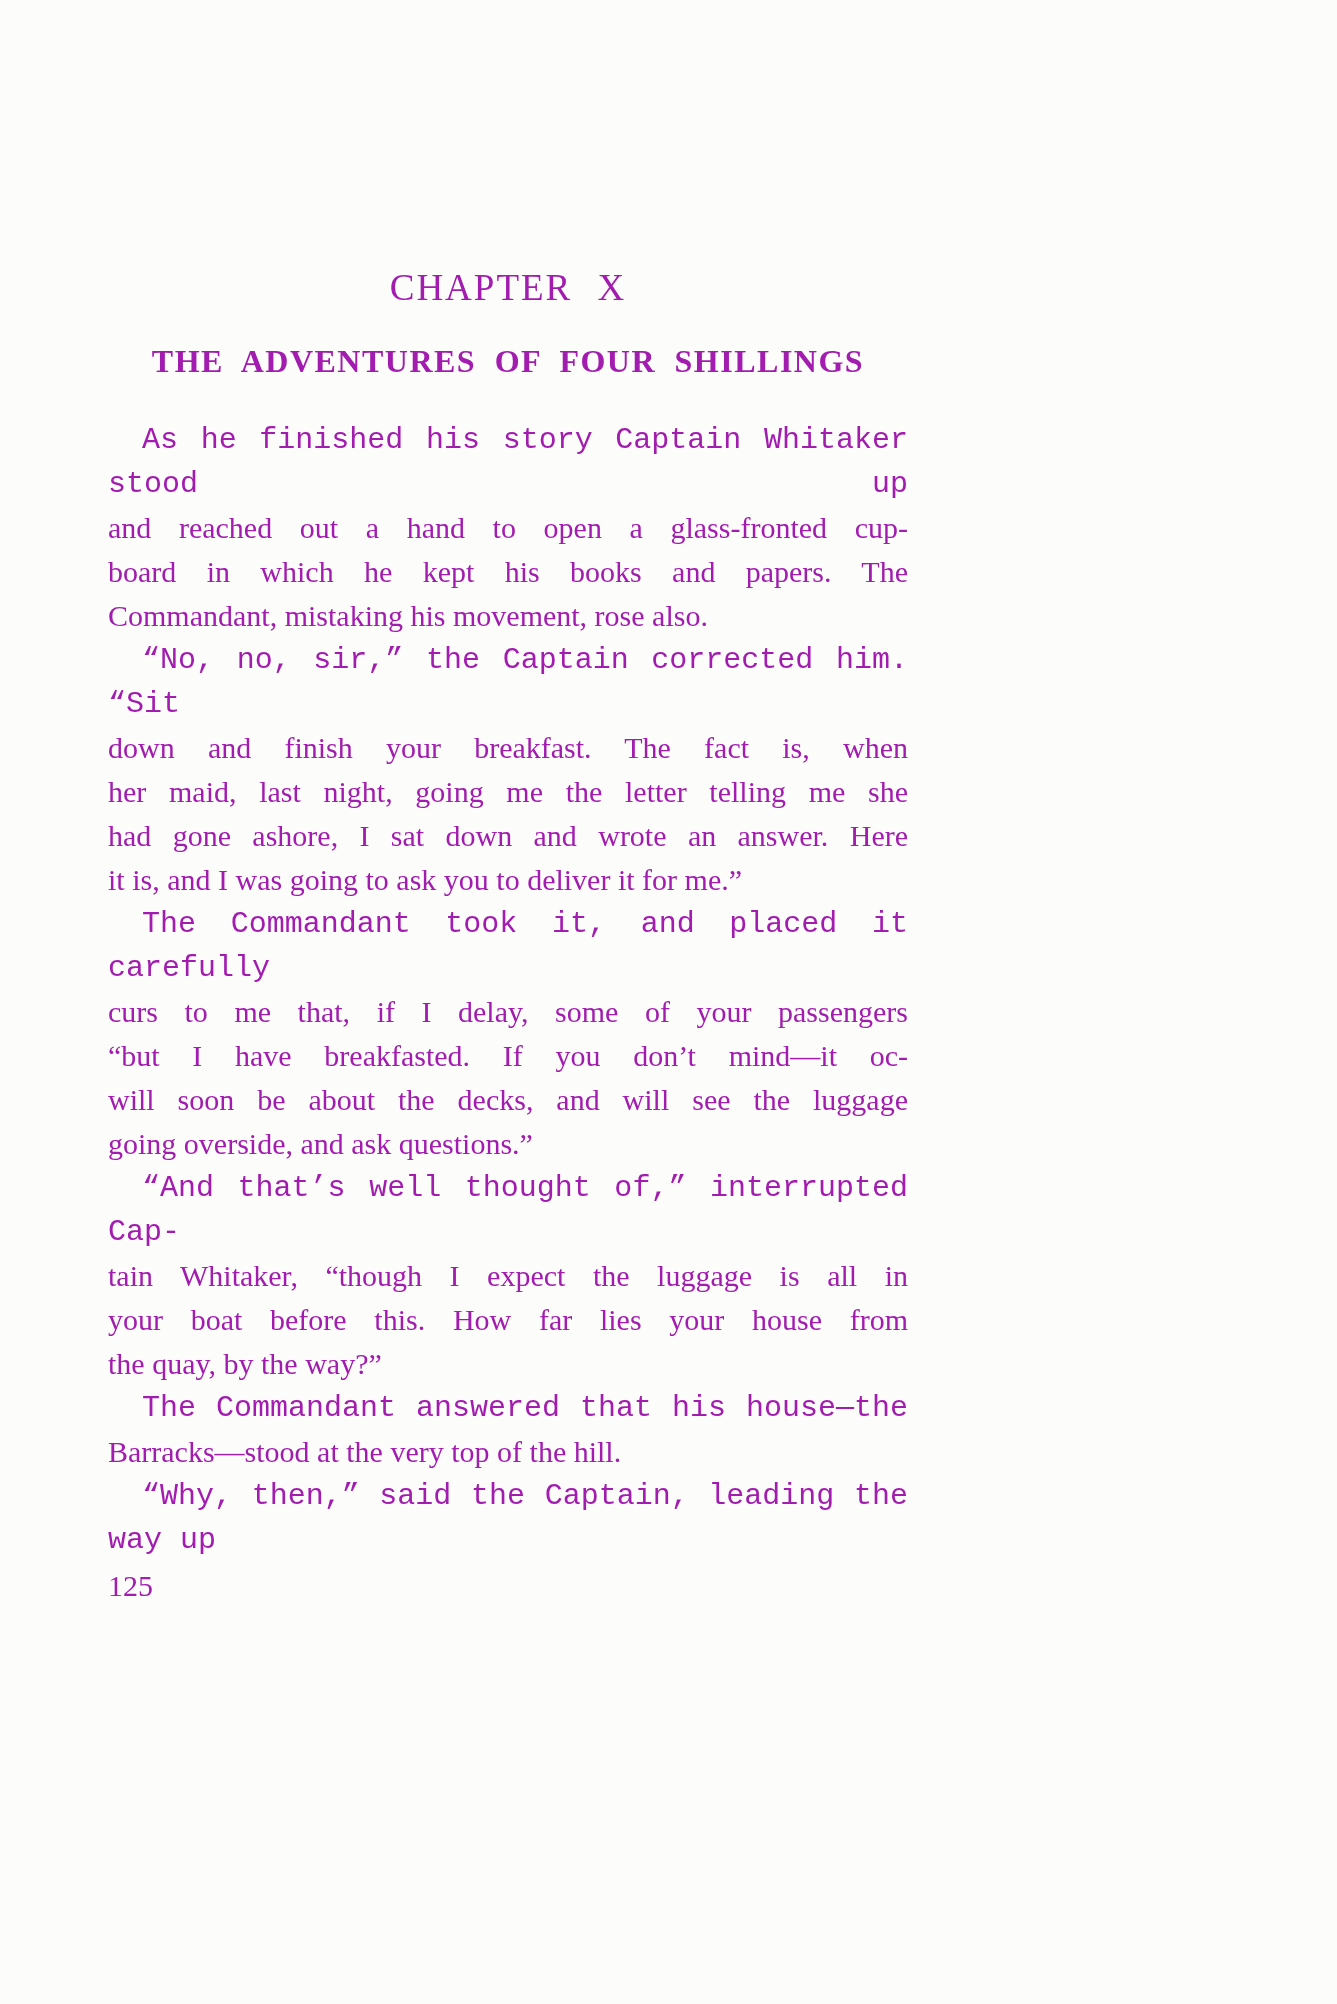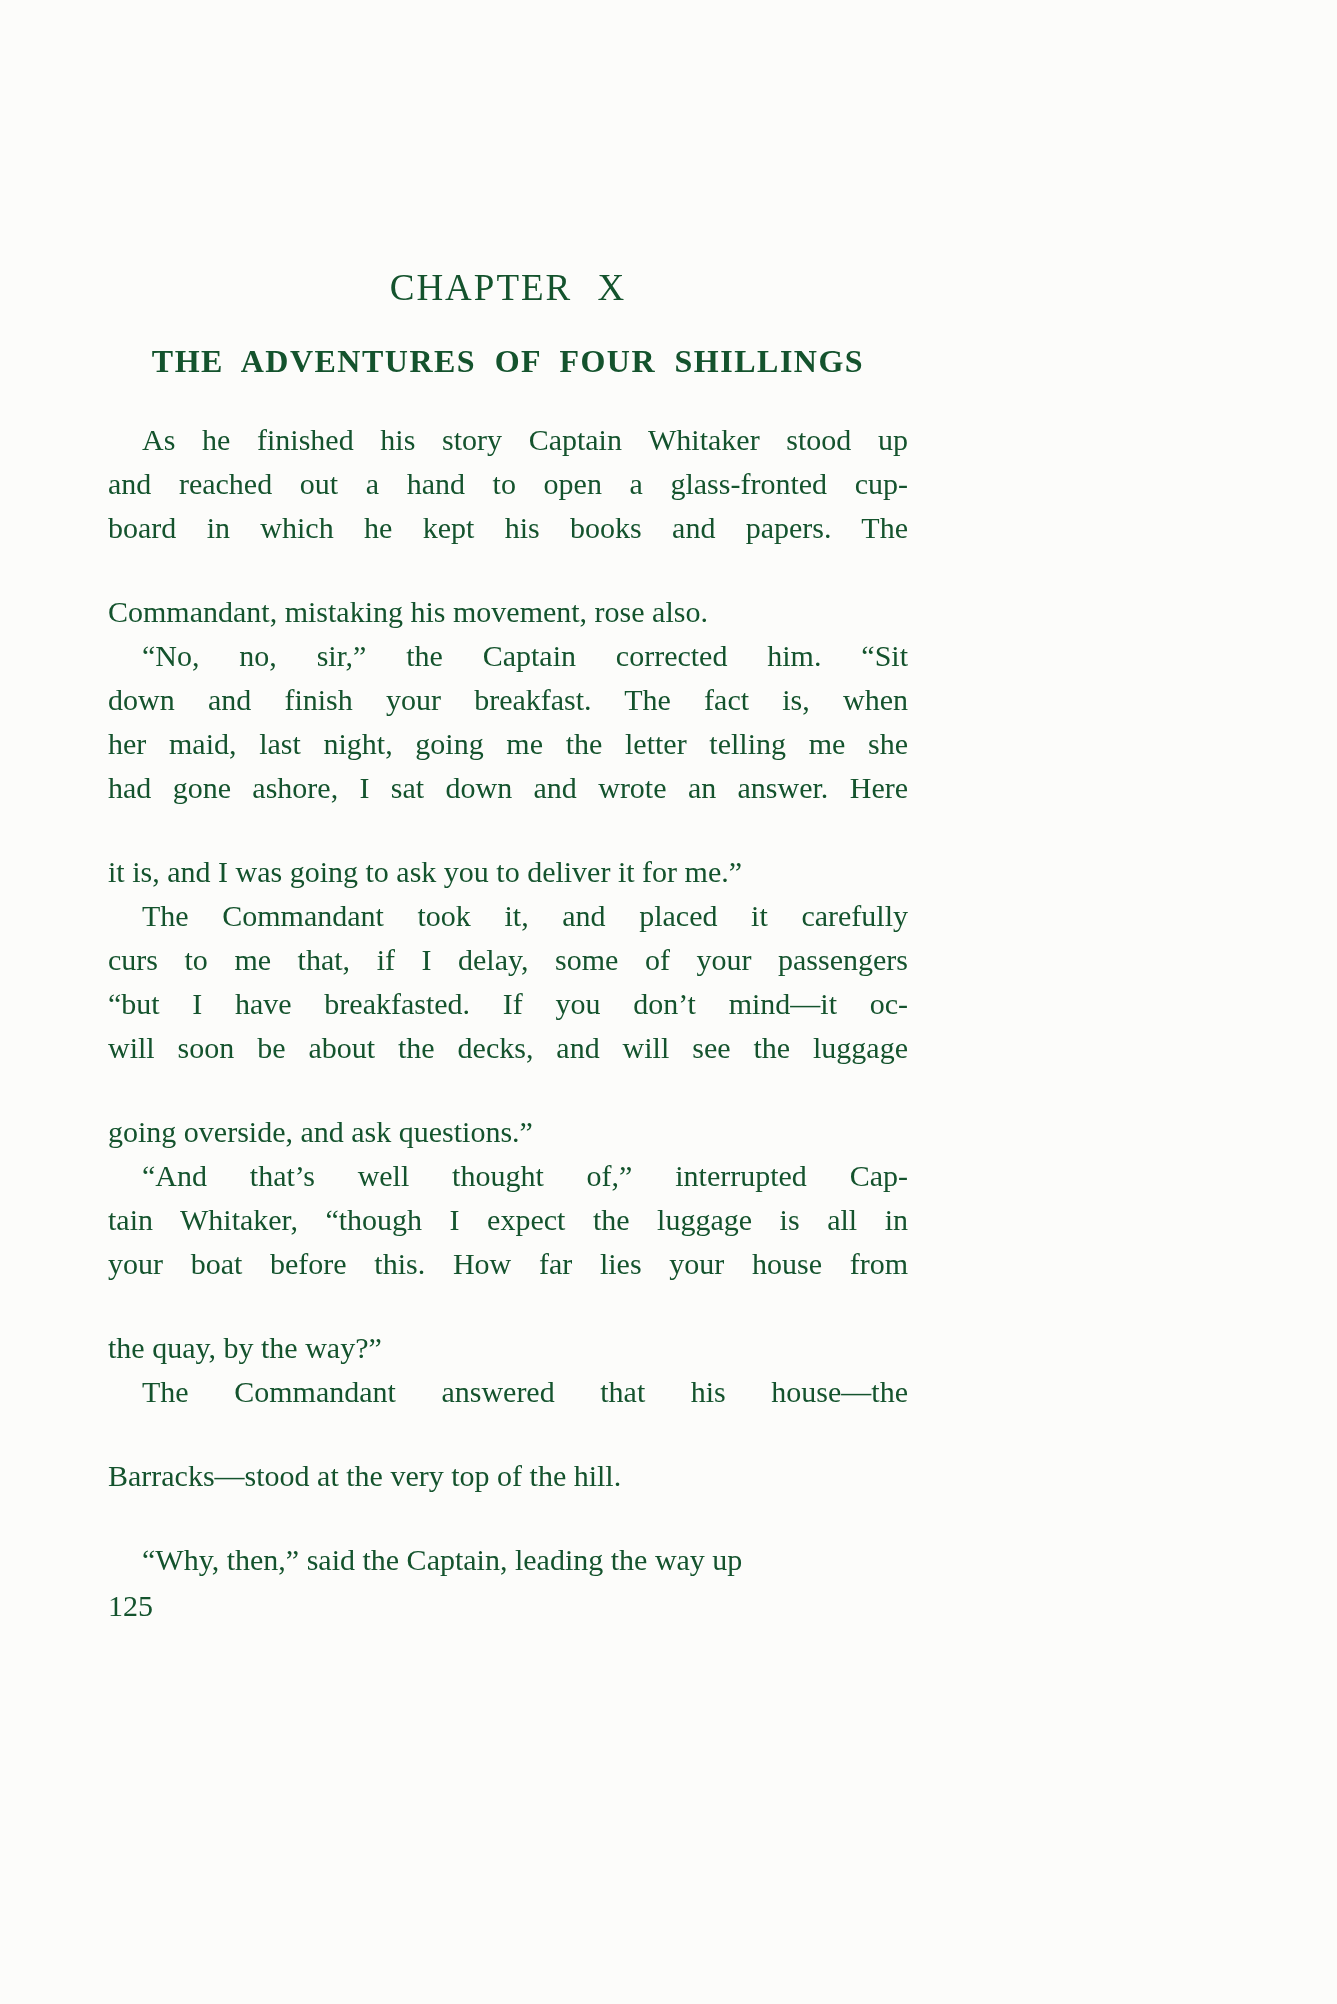--- a/index.html
+++ b/index.html
@@ -6,21 +6,21 @@
     margin: 0;
     padding: 0;
     background: #f2f2f0;
   }
   .page {
     position: relative;
     width: 1337px;
     height: 2004px;
     margin: 0 auto;
     background: #fcfcfa;
-    color: #14532d;
+    color: #a21caf;
     font-family: "Liberation Serif", "DejaVu Serif", serif;
     overflow: hidden;
   }
   .content {
     position: absolute;
     left: 108px;
     top: 0;
     width: 800px;
   }
   .chapter-heading {
@@ -47,24 +47,24 @@
   .paragraph {
     margin: 0;
   }
   .line {
     text-align: justify;
     text-align-last: justify;
     white-space: normal;
   }
   .line.last {
     text-align-last: left;
-    margin-top: 40px;
   }
   .line.first {
     text-indent: 34px;
+    font-family: Liberation Mono, monospace;
   }
   .page-number {
     margin-top: 2px;
     text-align: left;
     font-size: 30px;
     line-height: 44px;
   }
 </style>
 </head>
 <body>

